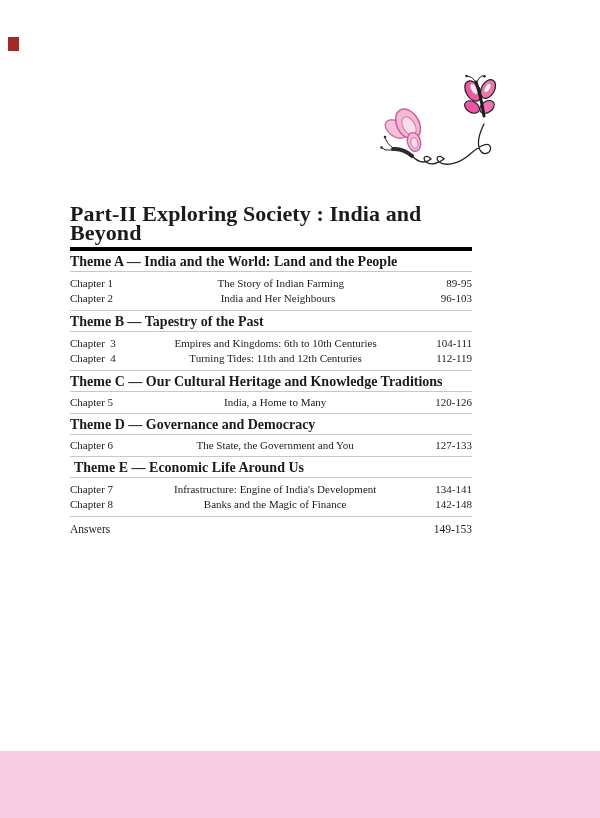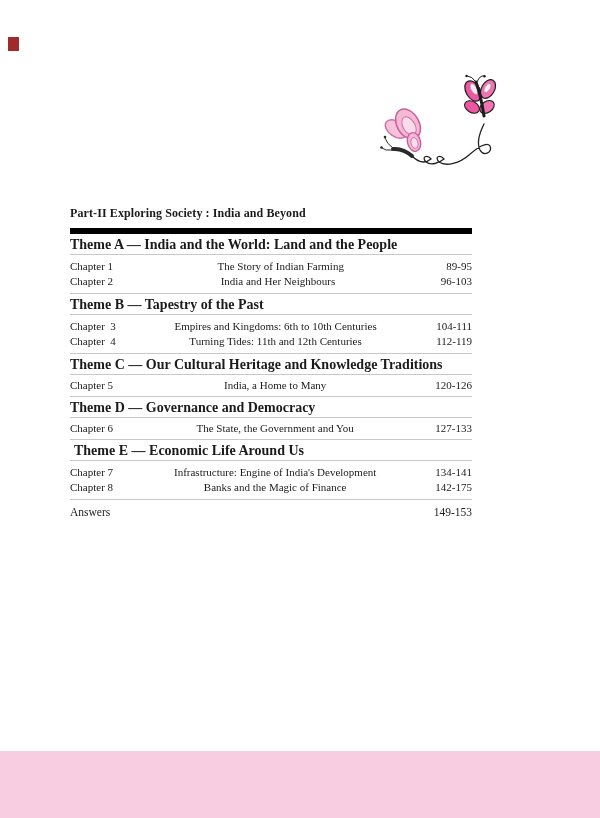--- a/index.html
+++ b/index.html
@@ -6,22 +6,22 @@
   html,body { background:#ffffff; }
   body { width:600px; height:818px; position:relative; }
   .page {
     position:relative; width:600px; height:818px; background:#ffffff;
     overflow:hidden; font-family:"Liberation Serif", serif; color:#1b1b1b;
   }
   .corner-mark { position:absolute; left:8px; top:37px; width:11px; height:14px; background:#a12b2b; }
   .butterflies { position:absolute; left:368px; top:74px; width:142px; height:96px; }
   .toc { position:absolute; left:70px; top:204px; width:402px; }
   .toc-title {
-    font-size:12px; font-weight:700; line-height:19px; letter-spacing:.1px;
-    padding-bottom:5px; border-bottom:6px solid #000000;
+    font-size:22px; font-weight:700; line-height:19px; letter-spacing:.1px;
+    padding-bottom:5px; border-bottom:4px solid #000000;
   }
   .theme-header {
     font-size:14px; font-weight:700; line-height:13px; padding:3.5px 0;
     border-bottom:1px solid #c8c8c8;
   }
   .theme-header.indent { padding-left:4px; }
   .chapter-group { padding:4px 0; border-bottom:1px solid #c8c8c8; }
   .chapter-group.single { padding:3px 0; }
   .chapter-row { display:flex; font-size:11px; line-height:15px; }
   .ch-label { width:53px; white-space:pre; }
@@ -134,21 +134,21 @@
       <div class="theme-header indent">Theme E — Economic Life Around Us</div>
       <div class="chapter-group">
         <div class="chapter-row">
           <span class="ch-label">Chapter 7</span>
           <span class="ch-title">Infrastructure: Engine of India's Development</span>
           <span class="ch-pages">134-141</span>
         </div>
         <div class="chapter-row">
           <span class="ch-label">Chapter 8</span>
           <span class="ch-title">Banks and the Magic of Finance</span>
-          <span class="ch-pages">142-175</span>
+          <span class="ch-pages">142-148</span>
         </div>
       </div>
     </div>
 
     <div class="answers-row">
       <span class="ans-label">Answers</span>
       <span class="ch-pages">149-153</span>
     </div>
 
   </div>

